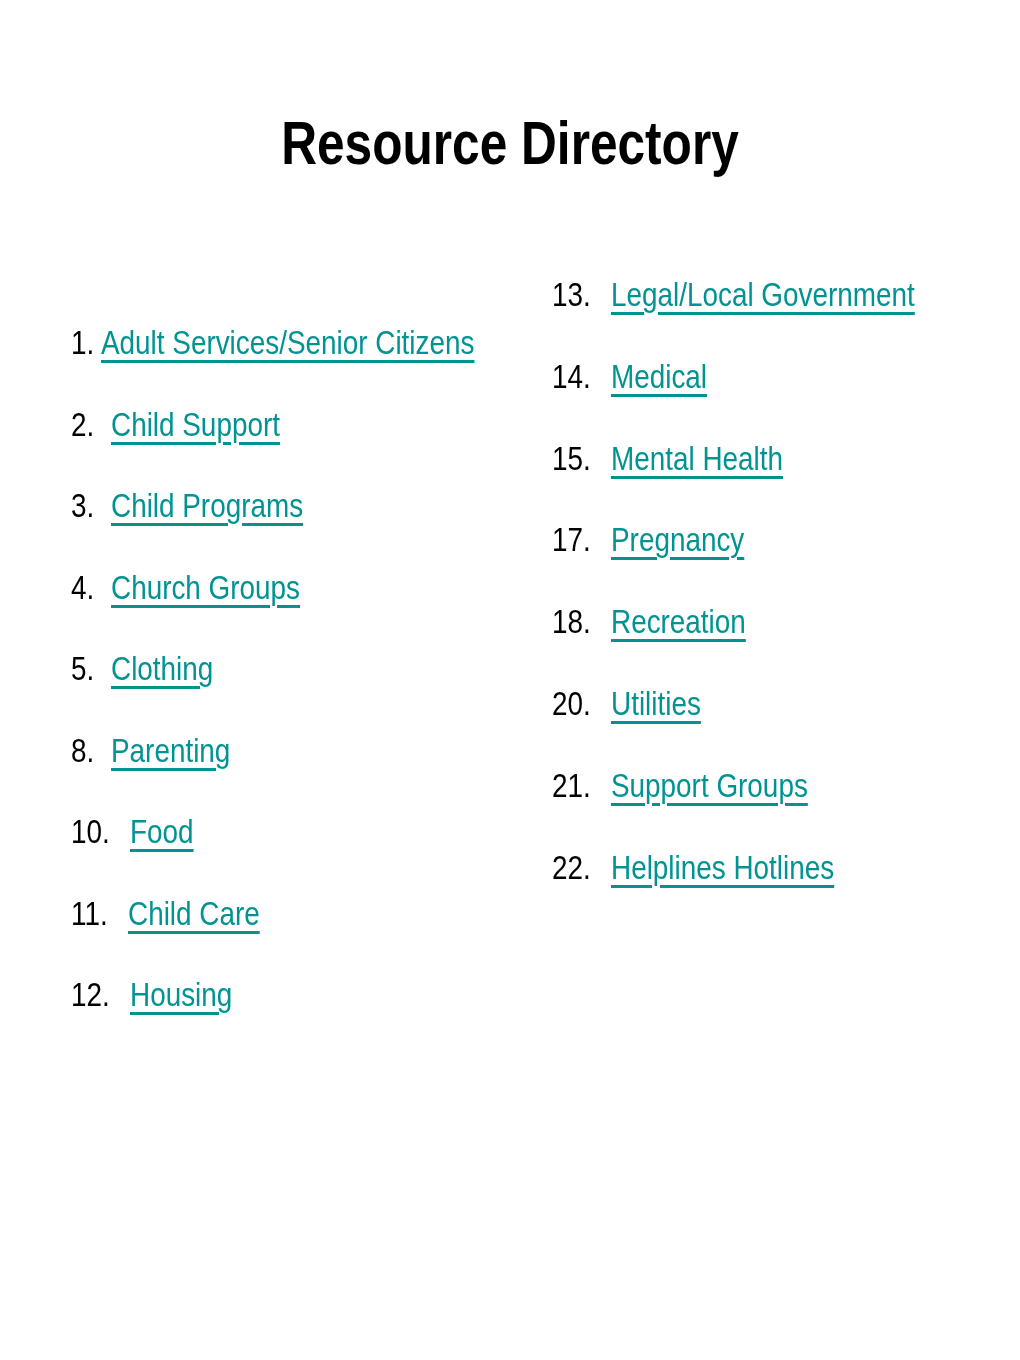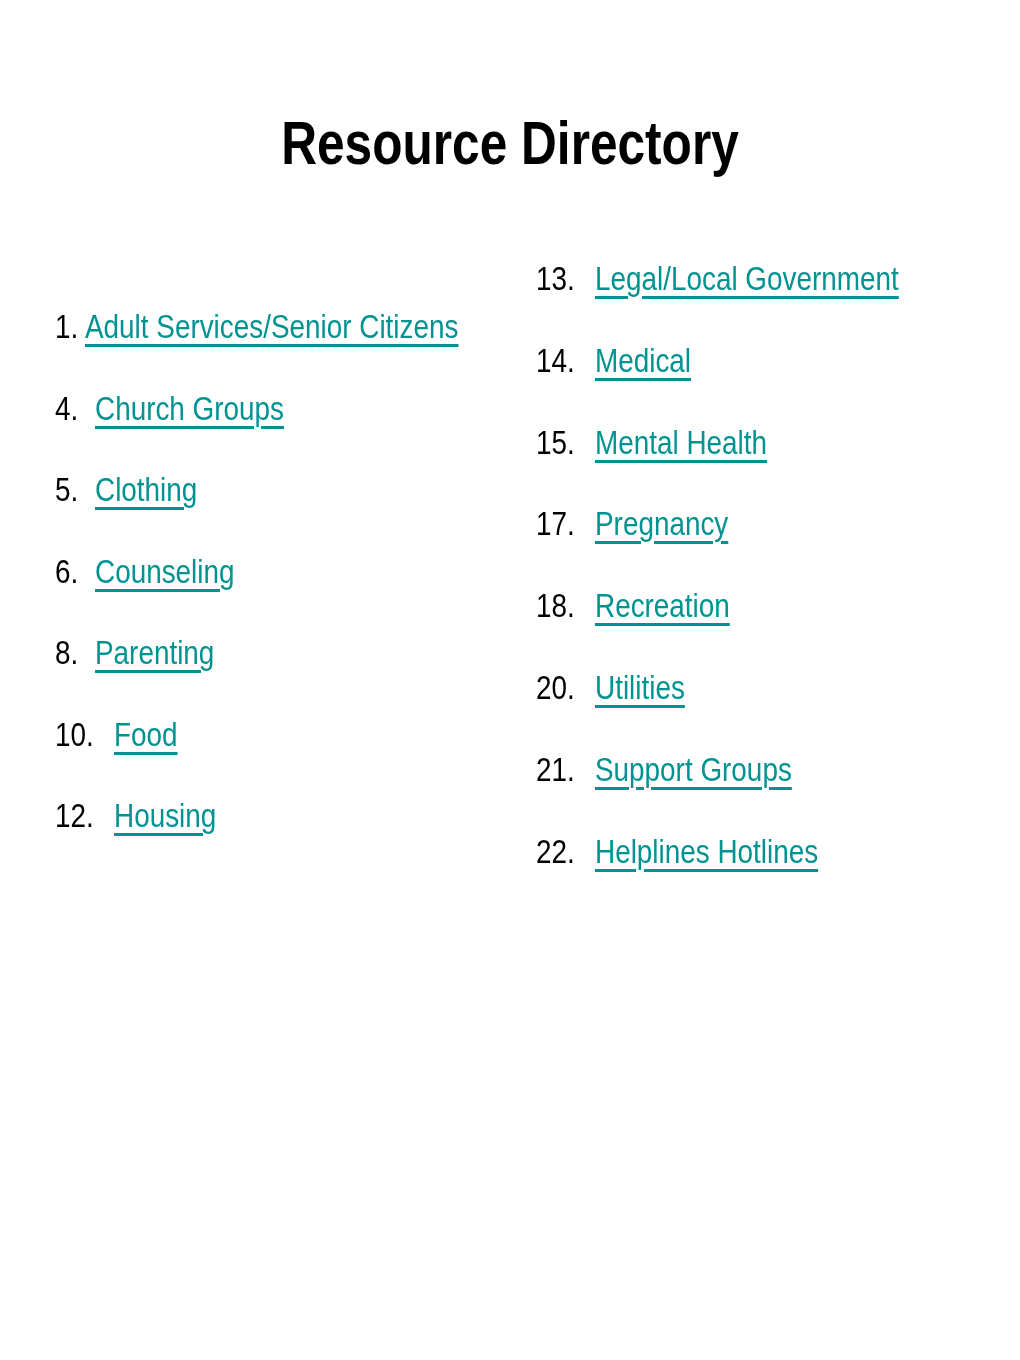--- a/index.html
+++ b/index.html
@@ -52,21 +52,21 @@
     width: 440px;
   }
   .col-right {
     left: 536px;
     top: 256px;
     width: 440px;
   }
 
   .list {
     list-style: none;
-    margin: 0;
+    margin: 16px;
     padding: 0;
   }
 
   .list-item {
     display: block;
     height: 81.5px;
     white-space: nowrap;
     line-height: 44px;
   }
   .col-right .list-item {
@@ -103,25 +103,27 @@
 </head>
 <body>
 
 <div class="page">
 
   <h1 class="doc-title">Resource Directory</h1>
 
   <div class="col col-left">
     <ul class="list" id="left-list">
         <li class="list-item"><span class="item-number">1.</span><span class="gap-tight"></span><a class="item-link">Adult Services/Senior Citizens</a></li>
+        <li class="list-item"><span class="item-number">2.</span><span class="gap-normal"></span><a class="item-link">Child Support</a></li>
+        <li class="list-item"><span class="item-number">3.</span><span class="gap-normal"></span><a class="item-link">Child Programs</a></li>
         <li class="list-item"><span class="item-number">4.</span><span class="gap-normal"></span><a class="item-link">Church Groups</a></li>
         <li class="list-item"><span class="item-number">5.</span><span class="gap-normal"></span><a class="item-link">Clothing</a></li>
-        <li class="list-item"><span class="item-number">6.</span><span class="gap-normal"></span><a class="item-link">Counseling</a></li>
         <li class="list-item"><span class="item-number">8.</span><span class="gap-normal"></span><a class="item-link">Parenting</a></li>
         <li class="list-item"><span class="item-number">10.</span><span class="gap-normal"></span><a class="item-link">Food</a></li>
+        <li class="list-item"><span class="item-number">11.</span><span class="gap-normal"></span><a class="item-link">Child Care</a></li>
         <li class="list-item"><span class="item-number">12.</span><span class="gap-normal"></span><a class="item-link">Housing</a></li>
       </ul>
   </div>
 
   <div class="col col-right">
     <ul class="list" id="right-list">
         <li class="list-item"><span class="item-number">13.</span><span class="gap-normal"></span><a class="item-link">Legal/Local Government</a></li>
         <li class="list-item"><span class="item-number">14.</span><span class="gap-normal"></span><a class="item-link">Medical</a></li>
         <li class="list-item"><span class="item-number">15.</span><span class="gap-normal"></span><a class="item-link">Mental Health</a></li>
         <li class="list-item"><span class="item-number">17.</span><span class="gap-normal"></span><a class="item-link">Pregnancy</a></li>

